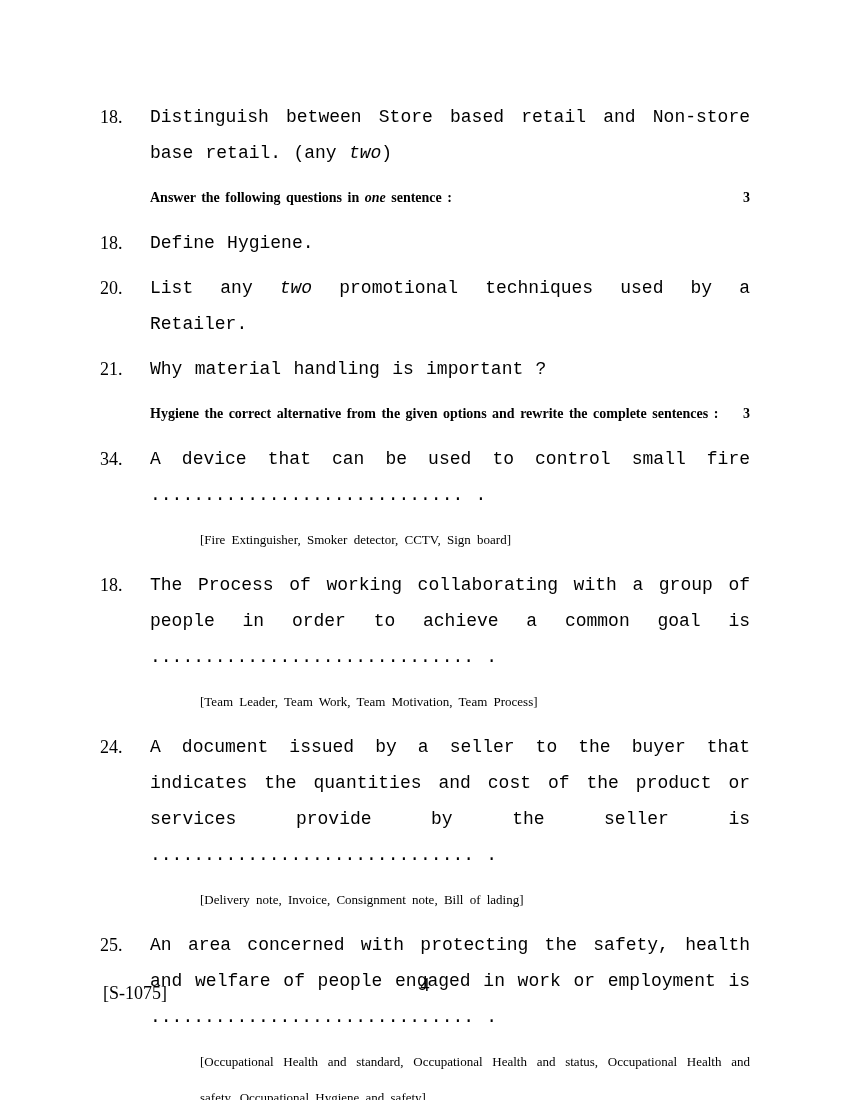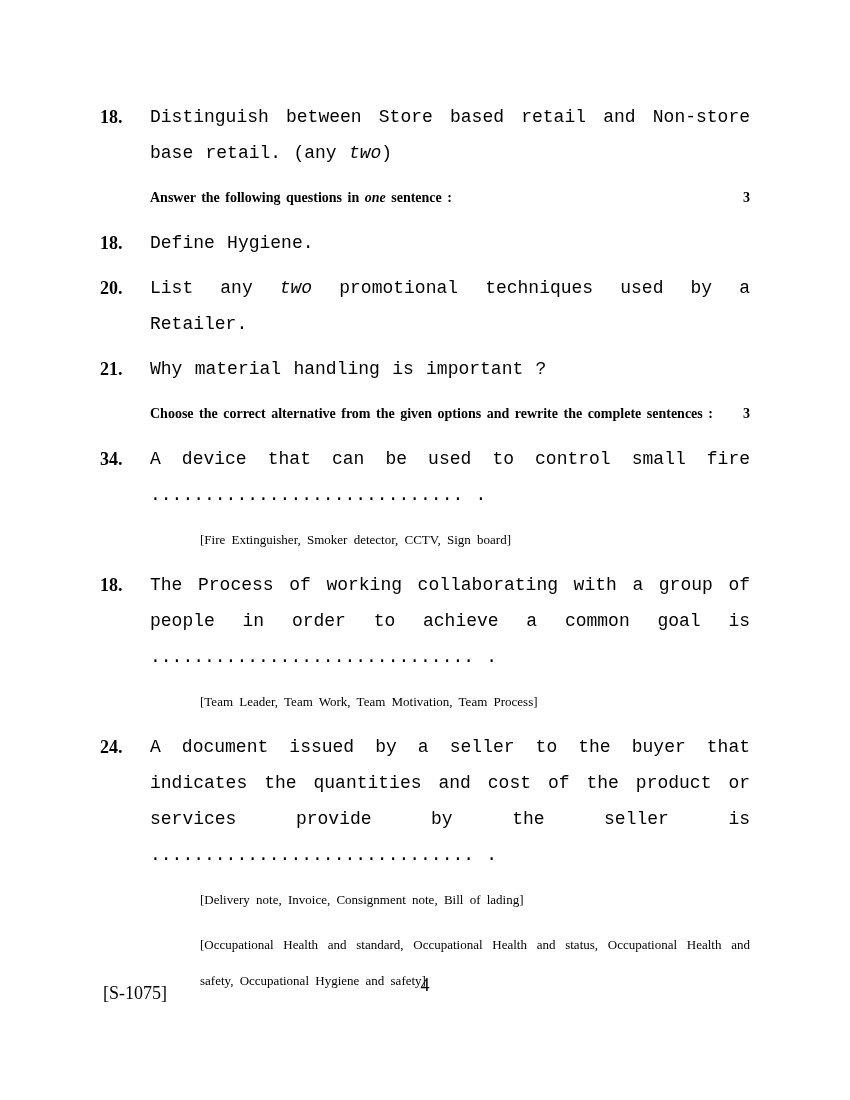--- a/index.html
+++ b/index.html
@@ -24,21 +24,20 @@
   }
   .row {
     display: flex;
     margin-bottom: 9px;
   }
   .qnum {
     flex: 0 0 50px;
     width: 50px;
     font-size: 18px;
     line-height: 36px;
-    font-weight: bold;
   }
   .qtext {
     flex: 1;
     font-size: 18px;
     line-height: 36px;
     text-align: justify;
     word-spacing: 1.5px;
     font-family: Liberation Mono, monospace;
   }
   .heading {
@@ -115,21 +114,21 @@
       <div class="qnum">20.</div>
       <div class="qtext"><span>List any </span><span class="em-word">two</span><span> promotional techniques used by a Retailer.</span></div>
     </div>
 
     <div class="row">
       <div class="qnum">21.</div>
       <div class="qtext">Why material handling is important ?</div>
     </div>
 
     <div class="heading">
-      <span>Choose the correct alternative from the given options and rewrite the complete sentences :</span>
+      <span>Hygiene the correct alternative from the given options and rewrite the complete sentences :</span>
       <span class="marks">3</span>
     </div>
 
     <div class="row">
       <div class="qnum">34.</div>
       <div class="qtext">A device that can be used to control small fire ............................. .</div>
     </div>
     <div class="options">[Fire Extinguisher, Smoker detector, CCTV, Sign board]</div>
 
     <div class="row">
@@ -137,20 +136,24 @@
       <div class="qtext">The Process of working collaborating with a group of people in order to achieve a common goal is .............................. .</div>
     </div>
     <div class="options">[Team Leader, Team Work, Team Motivation, Team Process]</div>
 
     <div class="row">
       <div class="qnum">24.</div>
       <div class="qtext">A document issued by a seller to the buyer that indicates the quantities and cost of the product or services provide by the seller is .............................. .</div>
     </div>
     <div class="options">[Delivery note, Invoice, Consignment note, Bill of lading]</div>
 
+    <div class="row">
+      <div class="qnum">25.</div>
+      <div class="qtext">An area concerned with protecting the safety, health and welfare of people engaged in work or employment is .............................. .</div>
+    </div>
     <div class="options">[Occupational Health and standard, Occupational Health and status, Occupational Health and safety, Occupational Hygiene and safety]</div>
 
   </div>
 
   <div class="footer">
     <span class="footer-left">[S-1075]</span>
     <span class="footer-center">4</span>
   </div>
 </div>
 

